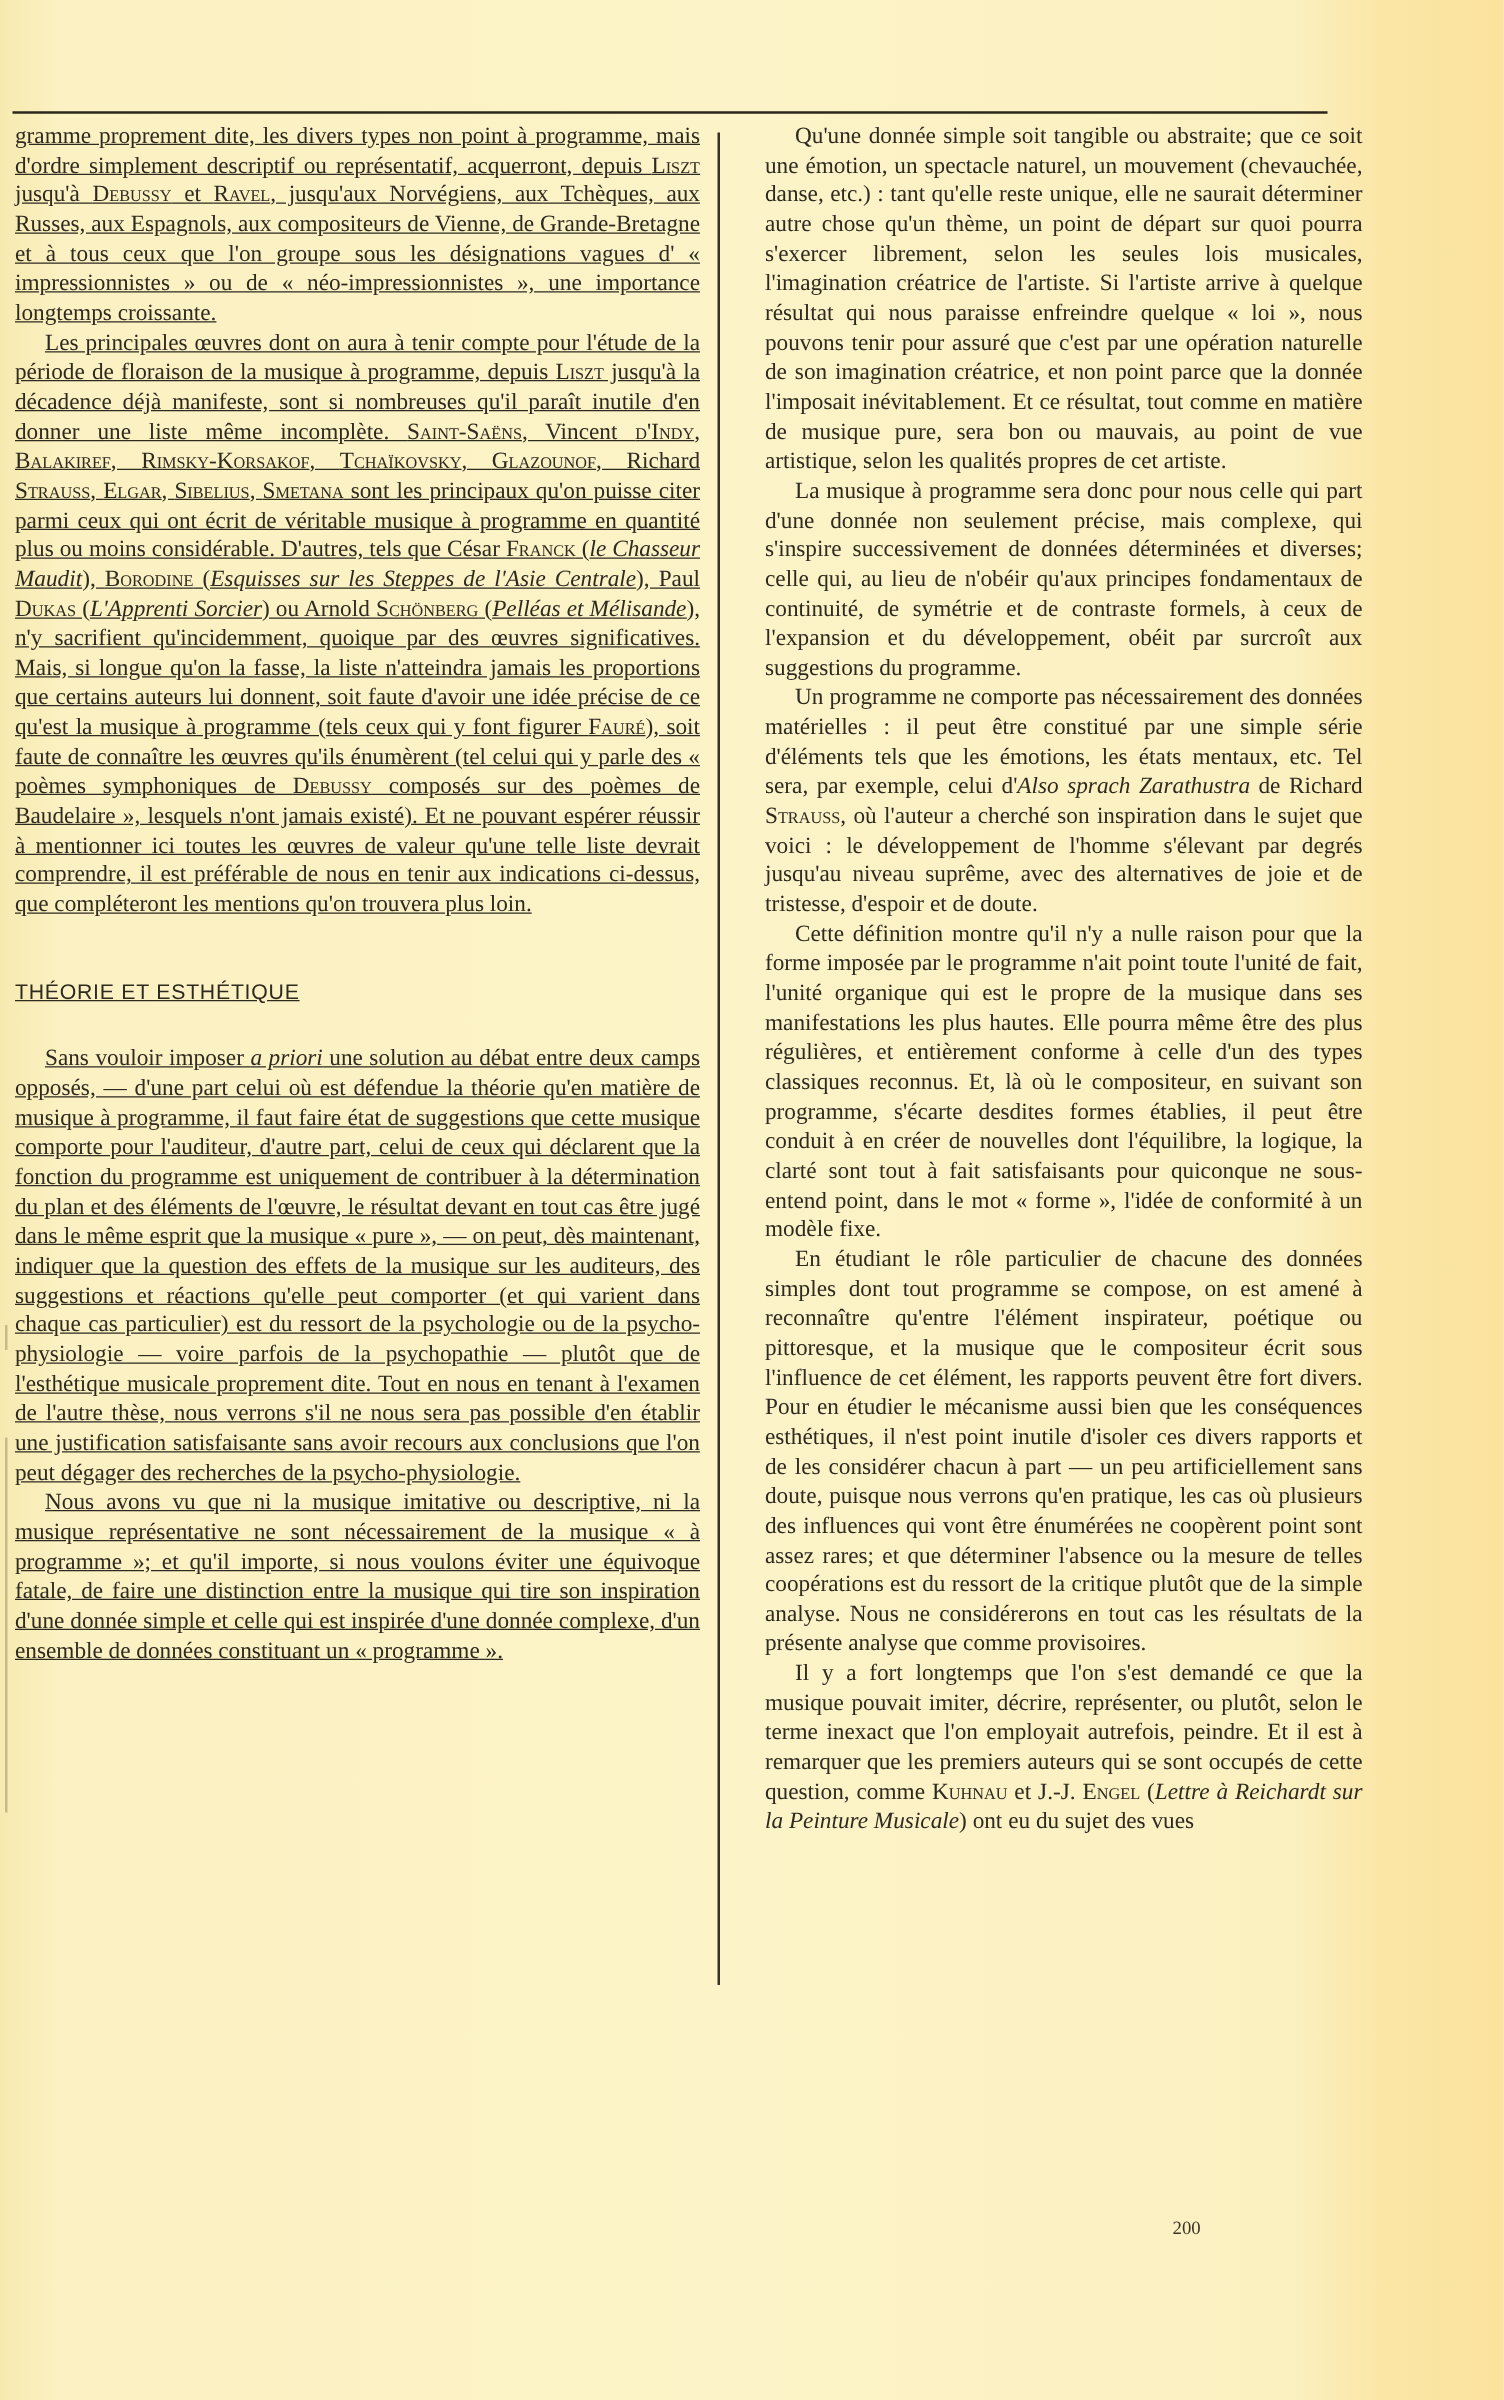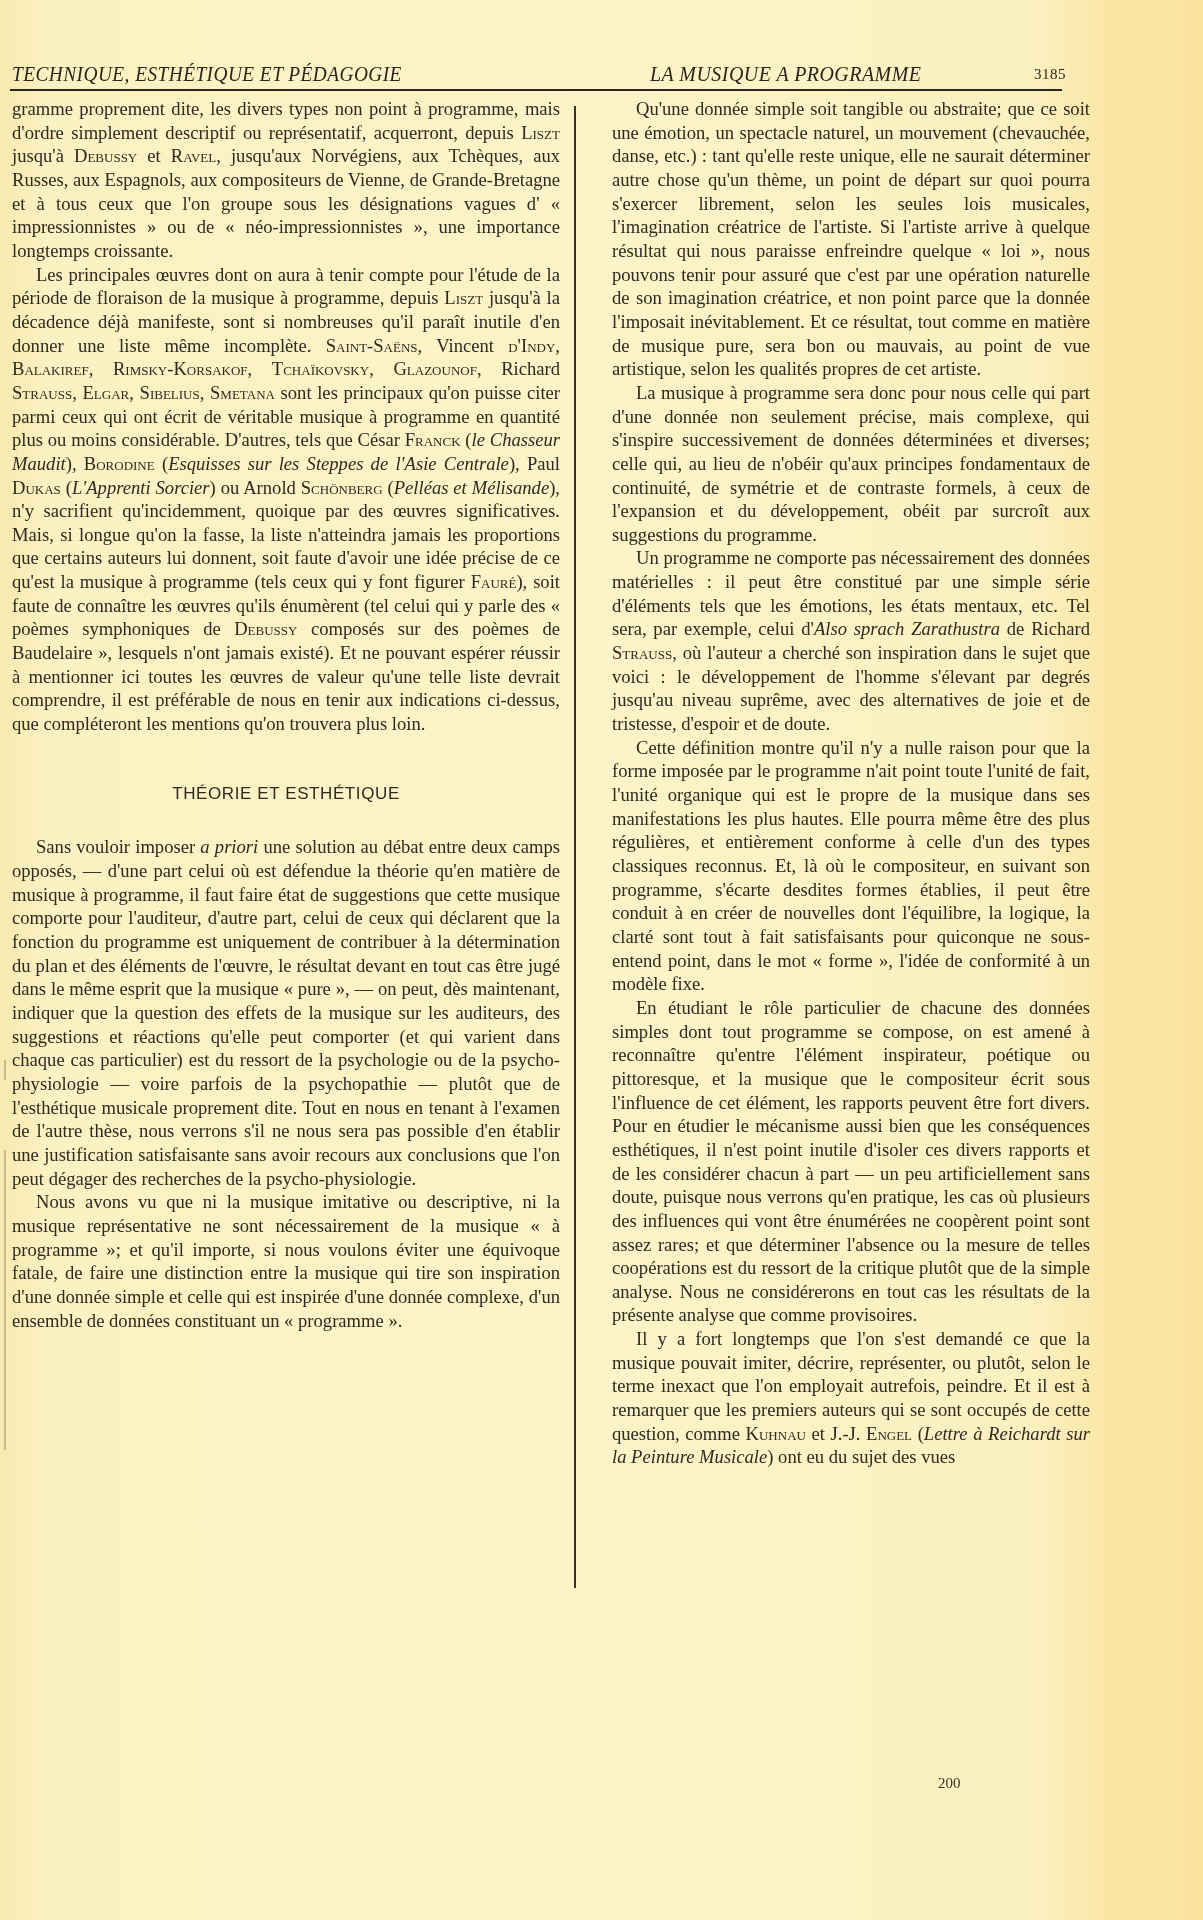--- a/index.html
+++ b/index.html
@@ -25,46 +25,41 @@
   .col-divider {
     position: absolute; left: 574px; top: 106px; width: 1.5px; height: 1482px; background: #3a3325;
   }
   .margin-mark {
     position: absolute; left: 4px; width: 1.5px; background: #c9b98a;
   }
   .column {
     position: absolute; top: 97px; width: 548px;
     font-size: 18.6px; line-height: 23.65px; text-align: justify;
   }
-  .col-left { left: 12px; width: 548px; }
+  .col-left { left: 12px; width: 548px; text-decoration: underline; }
   .col-right { left: 612px; width: 478px; }
   .column p { margin: 0; text-indent: 0; hyphens: manual; }
   .column p.indent { text-indent: 24px; }
   .sc { font-variant: small-caps; }
   .it { font-style: italic; }
   .section-title {
     font-family: "Liberation Sans", "DejaVu Sans", sans-serif;
-    font-size: 17px; letter-spacing: 0.6px; text-align: center;
+    font-size: 17px; letter-spacing: 0.6px; text-align: left;
     margin: 46px 0 30px 0; color: #2e2a20;
   }
   .folio {
     position: absolute; left: 938px; top: 1775px;
     font-size: 15px; color: #3a3325;
   }
 </style>
 </head>
 <body>
 
 <div class="page">
 
-  <div class="header">
-    <span class="left">TECHNIQUE, ESTHÉTIQUE ET PÉDAGOGIE</span>
-    <span class="right">LA MUSIQUE A PROGRAMME</span>
-    <span class="pagenum">3185</span>
-  </div>
   <div class="header-rule"></div>
 
   <div class="col-divider"></div>
   <div class="margin-mark" style="top:1060px;height:20px;"></div>
   <div class="margin-mark" style="top:1150px;height:300px;"></div>
 
   <div class="column col-left">
     <p><span>gramme proprement dite, les divers types non point à programme, mais d'ordre simplement descriptif ou représentatif, acquerront, depuis </span><span class="sc">Liszt</span><span> jusqu'à </span><span class="sc">Debussy</span><span> et </span><span class="sc">Ravel</span><span>, jusqu'aux Norvégiens, aux Tchèques, aux Russes, aux Espagnols, aux compositeurs de Vienne, de Grande-Bretagne et à tous ceux que l'on groupe sous les désignations vagues d' « impressionnistes » ou de « néo-impressionnistes », une importance longtemps croissante.</span></p>
 
     <p class="indent"><span>Les principales œuvres dont on aura à tenir compte pour l'étude de la période de floraison de la musique à programme, depuis </span><span class="sc">Liszt</span><span> jusqu'à la décadence déjà manifeste, sont si nombreuses qu'il paraît inutile d'en donner une liste même incomplète. </span><span class="sc">Saint-Saëns</span><span>, Vincent </span><span class="sc">d'Indy</span><span>, </span><span class="sc">Balakiref</span><span>, </span><span class="sc">Rimsky-Korsakof</span><span>, </span><span class="sc">Tchaïkovsky</span><span>, </span><span class="sc">Glazounof</span><span>, Richard </span><span class="sc">Strauss</span><span>, </span><span class="sc">Elgar</span><span>, </span><span class="sc">Sibelius</span><span>, </span><span class="sc">Smetana</span><span> sont les principaux qu'on puisse citer parmi ceux qui ont écrit de véritable musique à programme en quantité plus ou moins considérable. D'autres, tels que César </span><span class="sc">Franck</span><span> (</span><span class="it">le Chasseur Maudit</span><span>), </span><span class="sc">Borodine</span><span> (</span><span class="it">Esquisses sur les Steppes de l'Asie Centrale</span><span>), Paul </span><span class="sc">Dukas</span><span> (</span><span class="it">L'Apprenti Sorcier</span><span>) ou Arnold </span><span class="sc">Schönberg</span><span> (</span><span class="it">Pelléas et Mélisande</span><span>), n'y sacrifient qu'incidemment, quoique par des œuvres significatives. Mais, si longue qu'on la fasse, la liste n'atteindra jamais les proportions que certains auteurs lui donnent, soit faute d'avoir une idée précise de ce qu'est la musique à programme (tels ceux qui y font figurer </span><span class="sc">Fauré</span><span>), soit faute de connaître les œuvres qu'ils énumèrent (tel celui qui y parle des « poèmes symphoniques de </span><span class="sc">Debussy</span><span> composés sur des poèmes de Baudelaire », lesquels n'ont jamais existé). Et ne pouvant espérer réussir à mentionner ici toutes les œuvres de valeur qu'une telle liste devrait comprendre, il est préférable de nous en tenir aux indications ci-dessus, que compléteront les mentions qu'on trouvera plus loin.</span></p>

